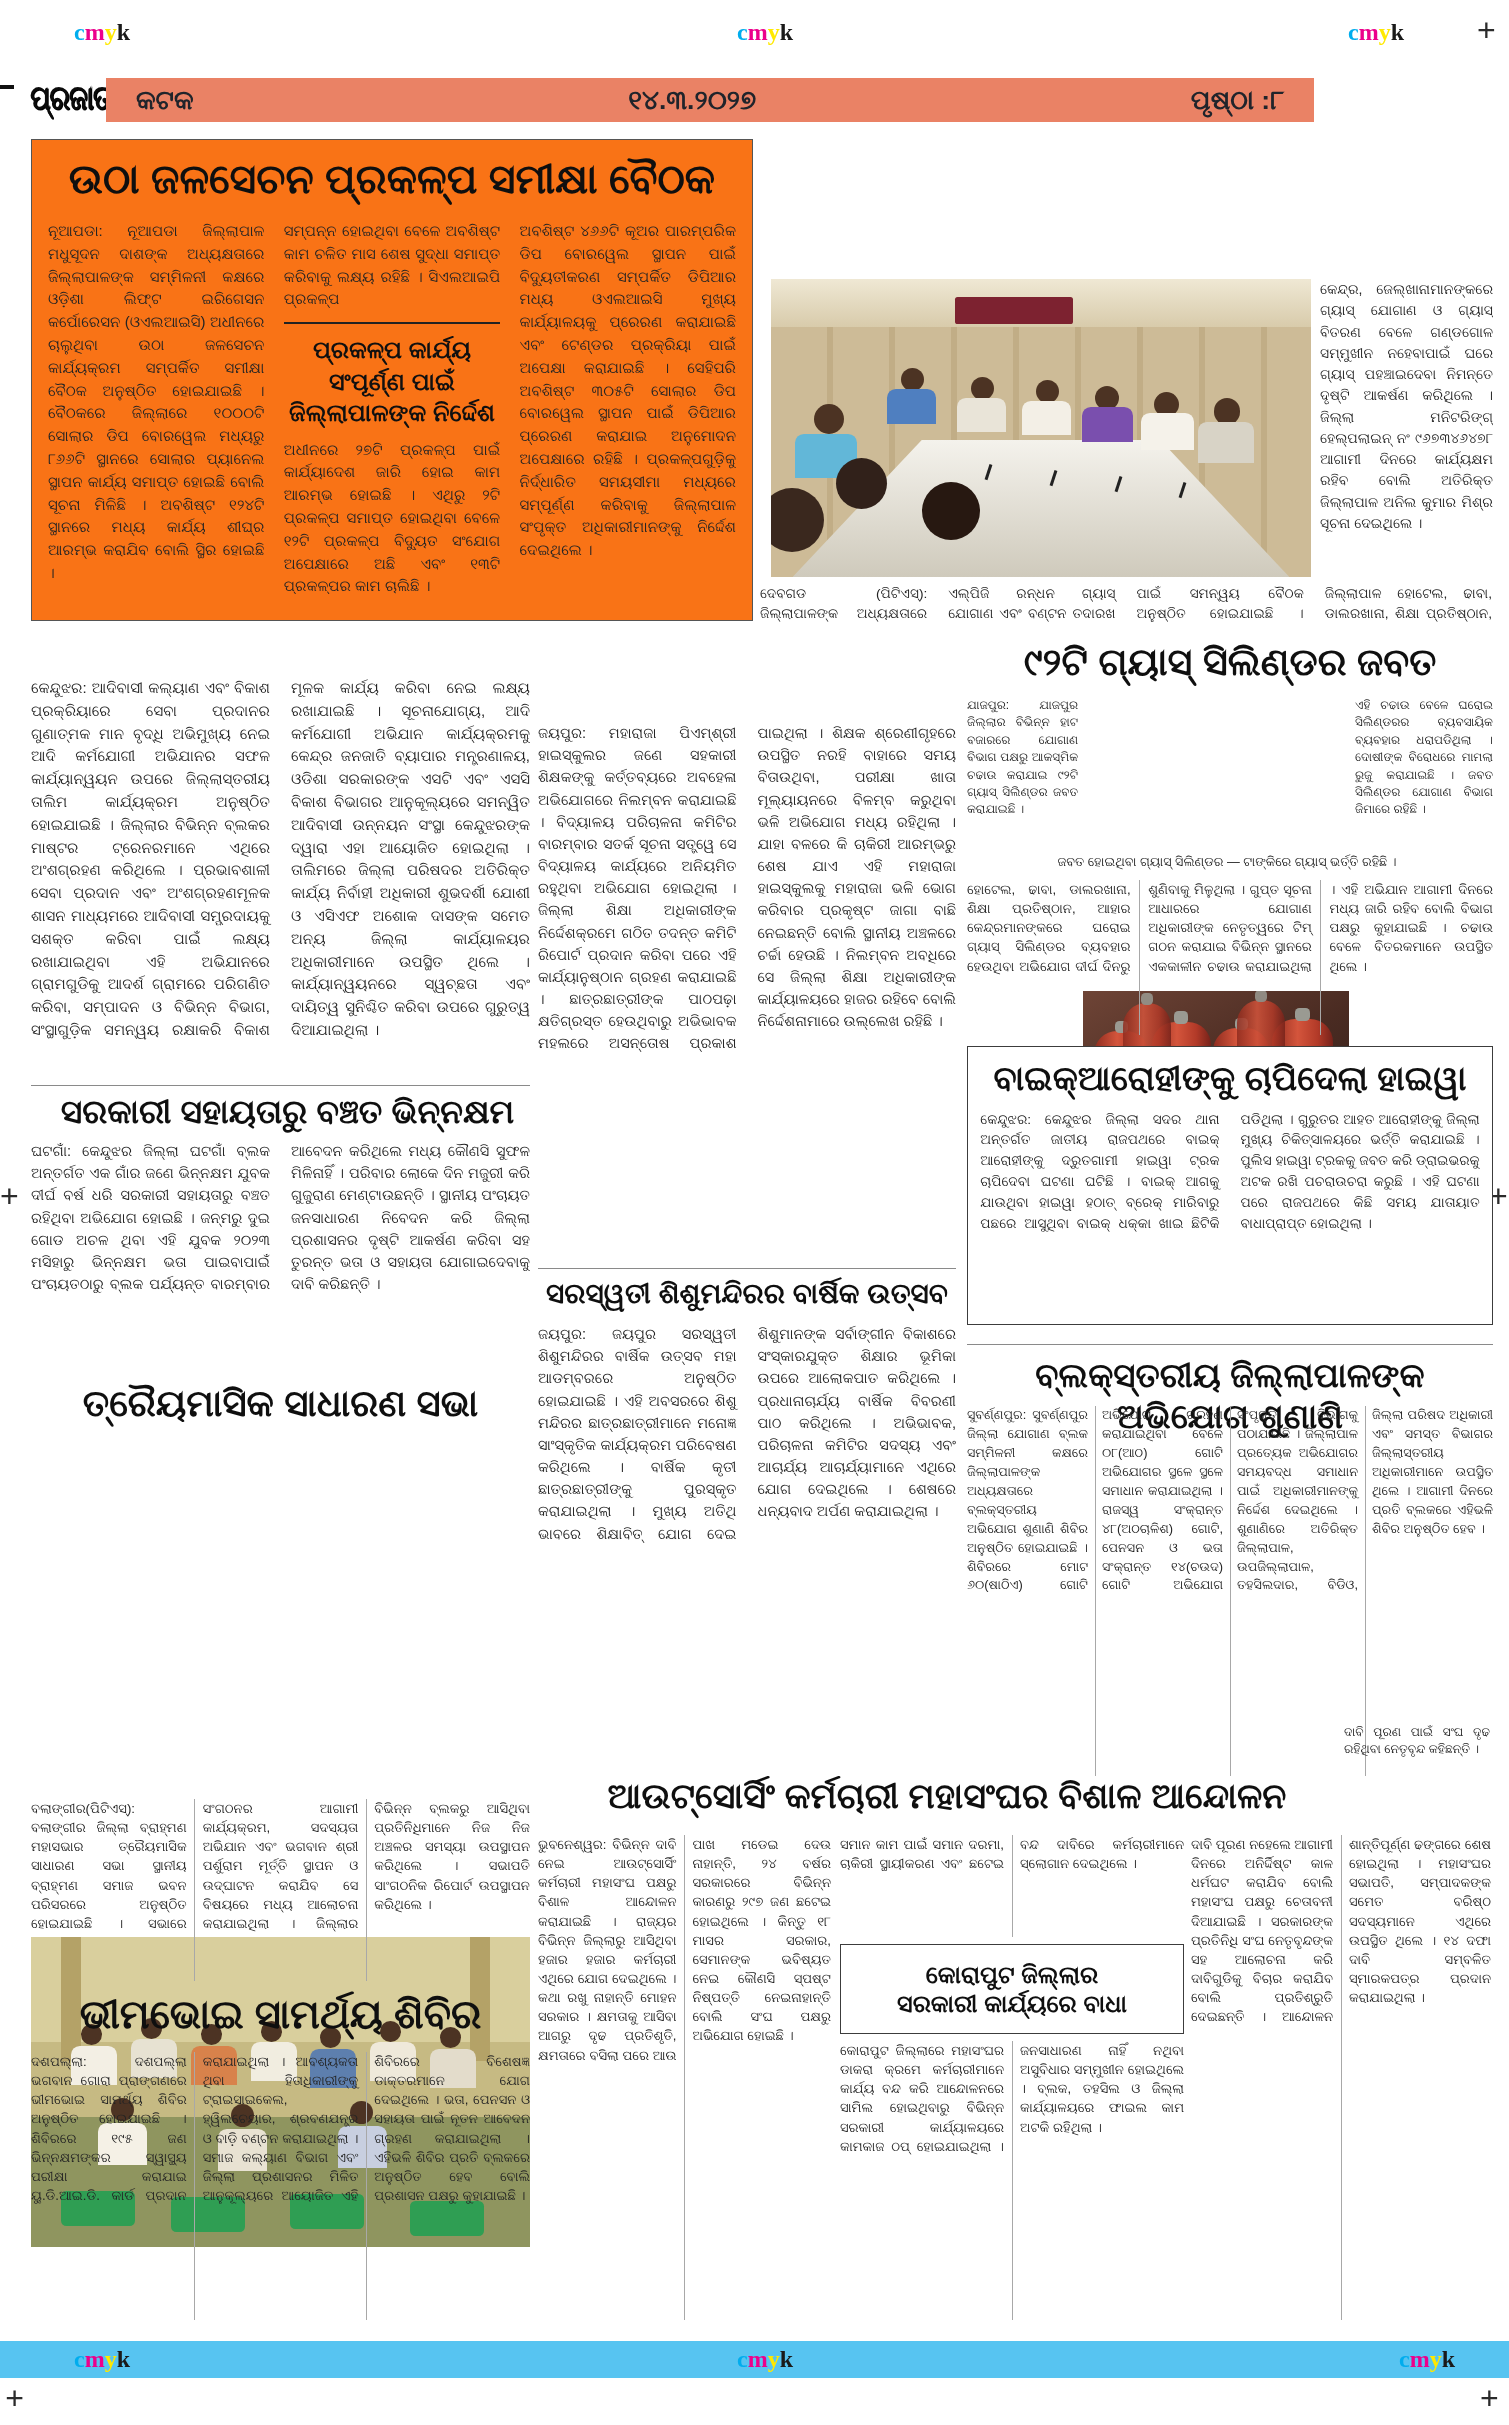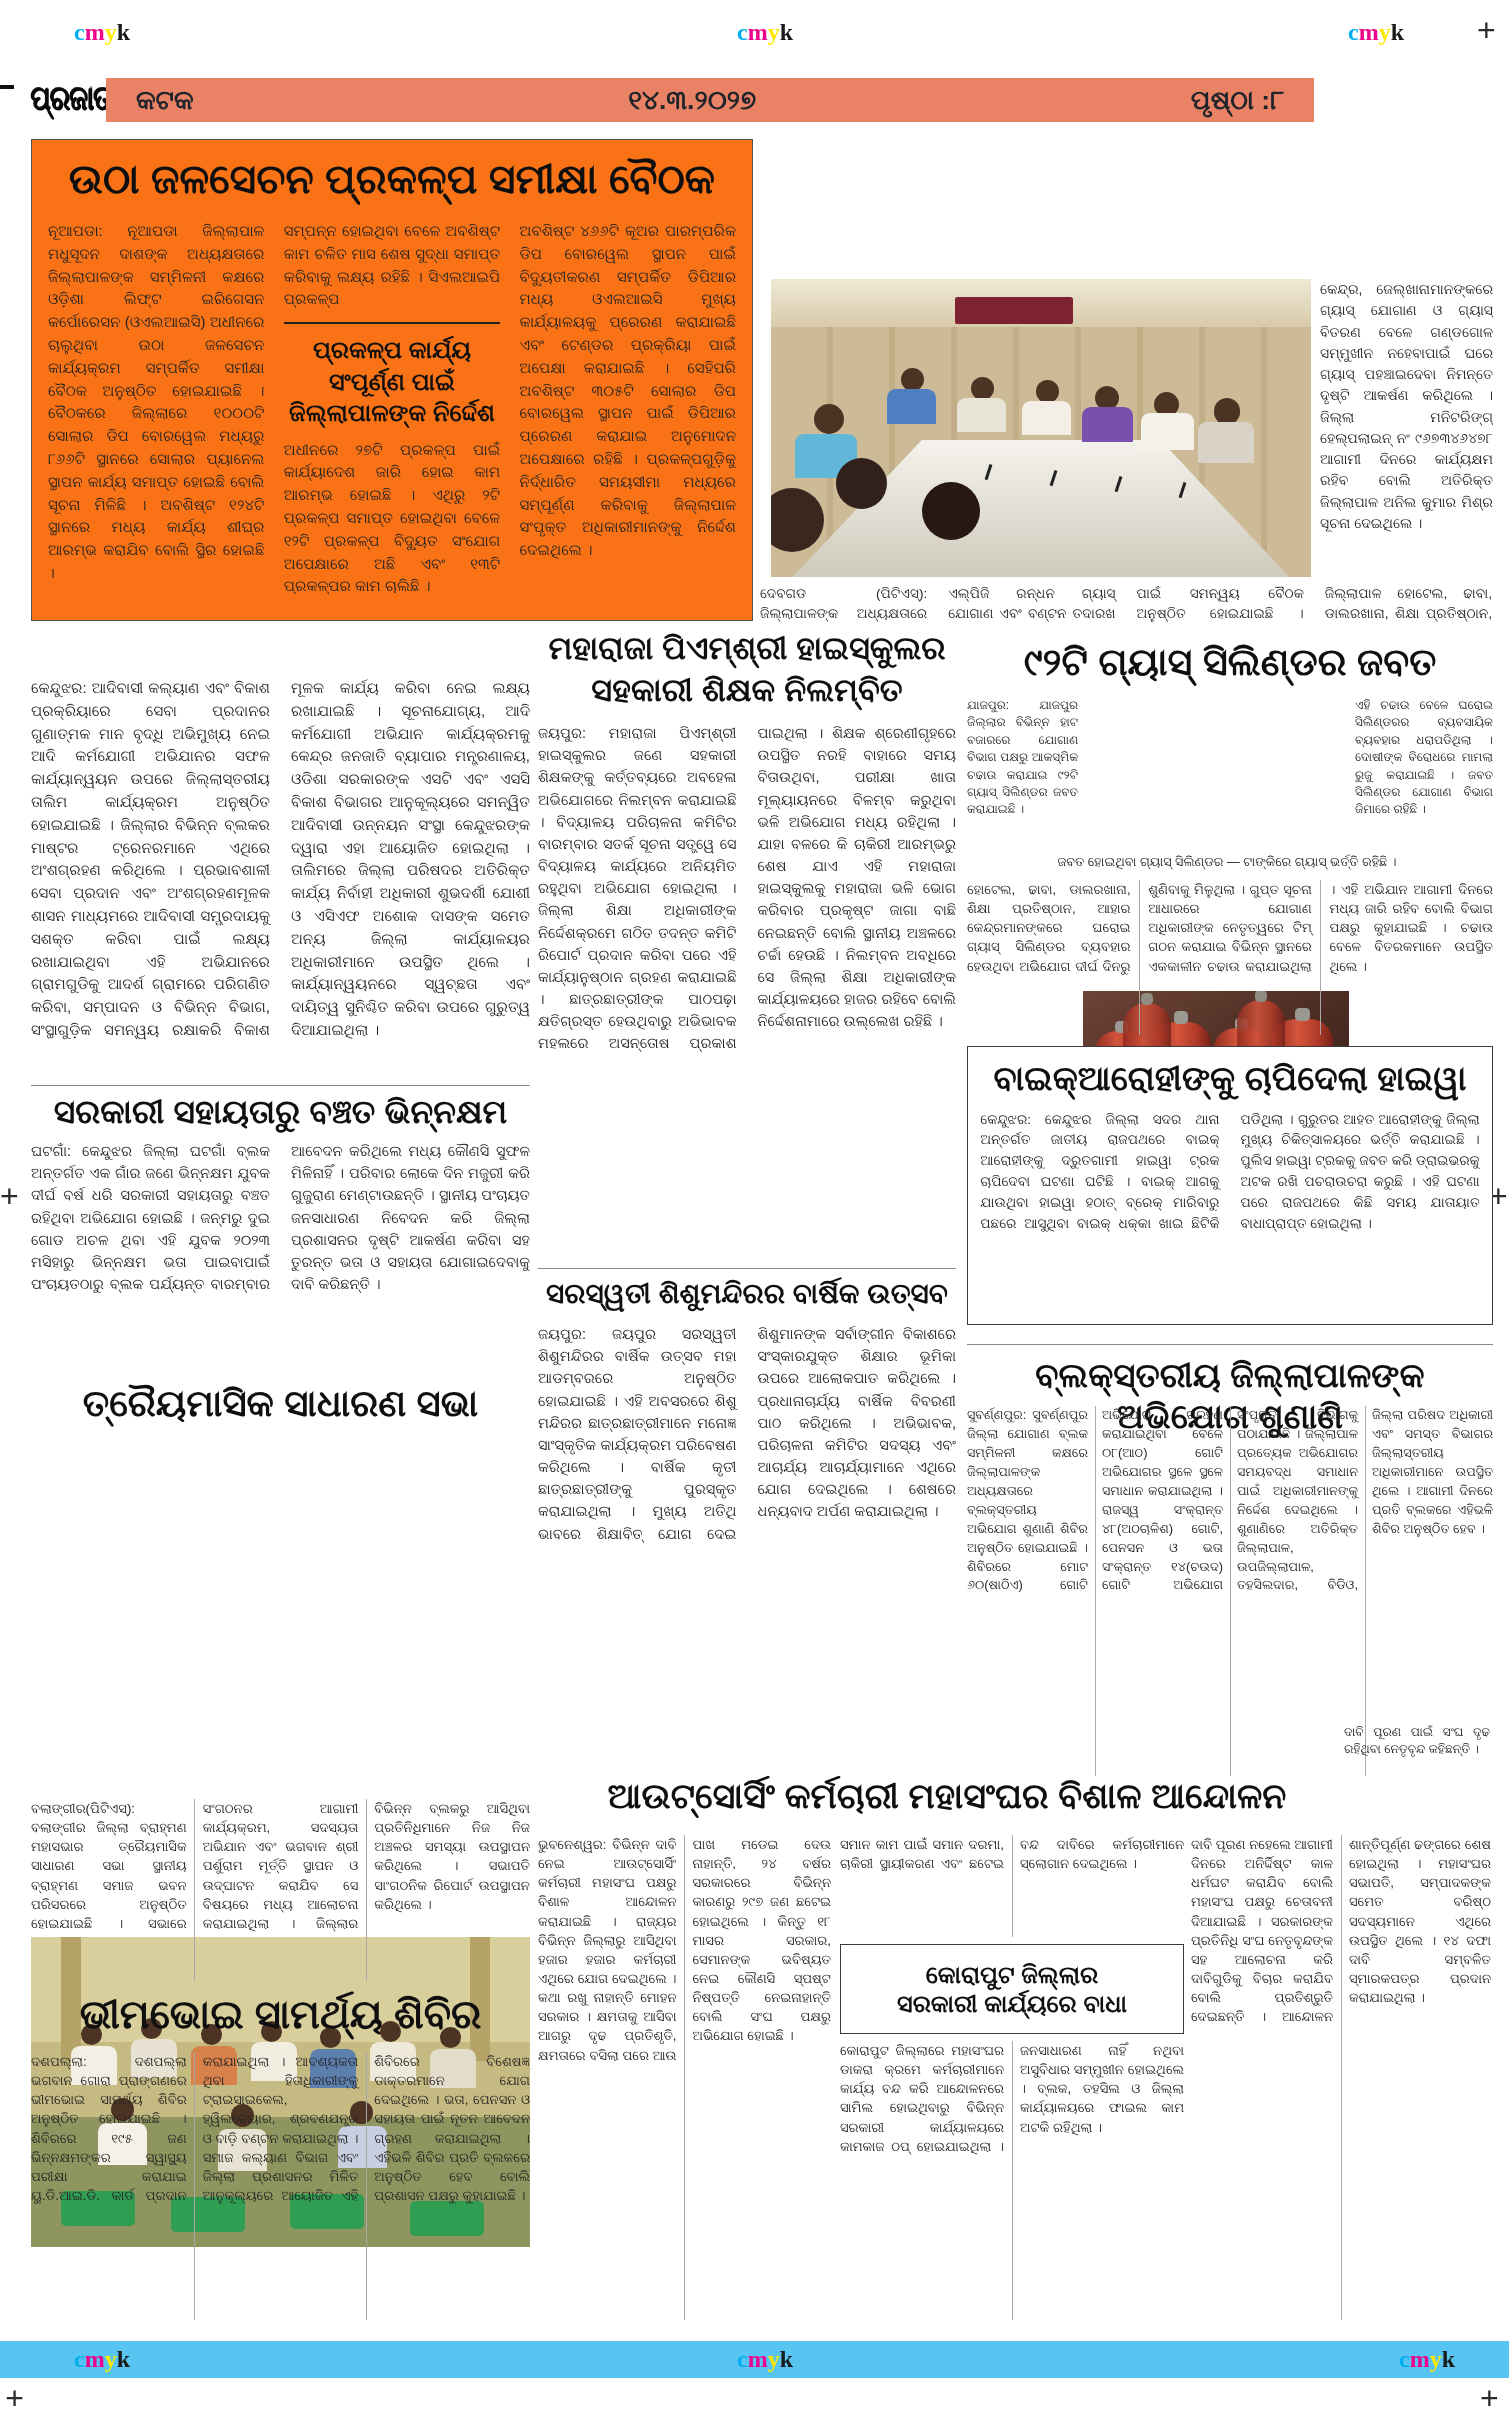--- a/index.html
+++ b/index.html
@@ -99,42 +99,38 @@
     <div class="mic" style="left:40%;top:62%"></div>
     <div class="mic" style="left:52%;top:64%"></div>
     <div class="mic" style="left:64%;top:66%"></div>
     <div class="mic" style="left:76%;top:68%"></div>
   </div>
   <div class="abs bt" style="left:1320px;top:279px;width:173px;height:298px;font-size:14px">କେନ୍ଦ୍ର, ଜେଲ୍‌ଖାନାମାନଙ୍କରେ ଗ୍ୟାସ୍ ଯୋଗାଣ ଓ ଗ୍ୟାସ୍ ବିତରଣ ବେଳେ ଗଣ୍ଡଗୋଳ ସମ୍ମୁଖୀନ ନହେବାପାଇଁ ଘରେ ଗ୍ୟାସ୍ ପହଞ୍ଚାଇଦେବା ନିମନ୍ତେ ଦୃଷ୍ଟି ଆକର୍ଷଣ କରିଥିଲେ । ଜିଲ୍ଲା ମନିଟରିଙ୍ଗ୍ ହେଲ୍ପଲାଇନ୍ ନଂ ୯୬୭୩୪୬୪୭୮ ଆଗାମୀ ଦିନରେ କାର୍ଯ୍ୟକ୍ଷମ ରହିବ ବୋଲି ଅତିରିକ୍ତ ଜିଲ୍ଲାପାଳ ଅନିଲ କୁମାର ମିଶ୍ର ସୂଚନା ଦେଇଥିଲେ ।</div>
   <div class="abs bt cols c4" style="left:760px;top:584px;width:732px;height:48px;font-size:13.7px;line-height:1.45">ଦେବଗଡ (ପିଟିଏସ୍): ଜିଲ୍ଲାପାଳଙ୍କ ଅଧ୍ୟକ୍ଷତାରେ ଏଲ୍‌ପିଜି ରନ୍ଧନ ଗ୍ୟାସ୍ ଯୋଗାଣ ଏବଂ ବଣ୍ଟନ ତଦାରଖ ପାଇଁ ସମନ୍ୱୟ ବୈଠକ ଅନୁଷ୍ଠିତ ହୋଇଯାଇଛି । ଜିଲ୍ଲାପାଳ ହୋଟେଲ, ଢାବା, ଡାଲରଖାନା, ଶିକ୍ଷା ପ୍ରତିଷ୍ଠାନ, ଆହାର କେନ୍ଦ୍ରରେ ଘରୋଇ ସିଲିଣ୍ଡର ବ୍ୟବହାର ରୋକିବାକୁ ନିର୍ଦ୍ଦେଶ ଦେଇଥିଲେ । ବୈଠକରେ ସମସ୍ତ ଗ୍ୟାସ୍ ଏଜେନ୍ସିର ପରିଚାଳକ ଓ ବିତରକମାନେ ଉପସ୍ଥିତ ଥିଲେ । ଜିଲ୍ଲାପାଳ ପ୍ରତ୍ୟେକ ପ୍ରସଙ୍ଗ ଉପରେ ପୁଙ୍ଖାନୁପୁଙ୍ଖ ଭାବରେ ଆଲୋଚନା କରିଥିଲେ ।</div>
 
   <div class="abs bt cols c2" style="left:31px;top:677px;width:499px;height:402px">କେନ୍ଦୁଝର: ଆଦିବାସୀ କଲ୍ୟାଣ ଏବଂ ବିକାଶ ପ୍ରକ୍ରିୟାରେ ସେବା ପ୍ରଦାନର ଗୁଣାତ୍ମକ ମାନ ବୃଦ୍ଧି ଅଭିମୁଖ୍ୟ ନେଇ ଆଦି କର୍ମଯୋଗୀ ଅଭିଯାନର ସଫଳ କାର୍ଯ୍ୟାନ୍ୱୟନ ଉପରେ ଜିଲ୍ଲାସ୍ତରୀୟ ତାଲିମ କାର୍ଯ୍ୟକ୍ରମ ଅନୁଷ୍ଠିତ ହୋଇଯାଇଛି । ଜିଲ୍ଲାର ବିଭିନ୍ନ ବ୍ଲକର ମାଷ୍ଟର ଟ୍ରେନରମାନେ ଏଥିରେ ଅଂଶଗ୍ରହଣ କରିଥିଲେ । ପ୍ରଭାବଶାଳୀ ସେବା ପ୍ରଦାନ ଏବଂ ଅଂଶଗ୍ରହଣମୂଳକ ଶାସନ ମାଧ୍ୟମରେ ଆଦିବାସୀ ସମ୍ପ୍ରଦାୟକୁ ସଶକ୍ତ କରିବା ପାଇଁ ଲକ୍ଷ୍ୟ ରଖାଯାଇଥିବା ଏହି ଅଭିଯାନରେ ଗ୍ରାମଗୁଡିକୁ ଆଦର୍ଶ ଗ୍ରାମରେ ପରିଗଣିତ କରିବା, ସମ୍ପାଦନ ଓ ବିଭିନ୍ନ ବିଭାଗ, ସଂସ୍ଥାଗୁଡ଼ିକ ସମନ୍ୱୟ ରକ୍ଷାକରି ବିକାଶ ମୂଳକ କାର୍ଯ୍ୟ କରିବା ନେଇ ଲକ୍ଷ୍ୟ ରଖାଯାଇଛି । ସୂଚନାଯୋଗ୍ୟ, ଆଦି କର୍ମଯୋଗୀ ଅଭିଯାନ କାର୍ଯ୍ୟକ୍ରମକୁ କେନ୍ଦ୍ର ଜନଜାତି ବ୍ୟାପାର ମନ୍ତ୍ରଣାଳୟ, ଓଡିଶା ସରକାରଙ୍କ ଏସଟି ଏବଂ ଏସସି ବିକାଶ ବିଭାଗର ଆନୁକୂଲ୍ୟରେ ସମନ୍ୱିତ ଆଦିବାସୀ ଉନ୍ନୟନ ସଂସ୍ଥା କେନ୍ଦୁଝରଙ୍କ ଦ୍ୱାରା ଏହା ଆୟୋଜିତ ହୋଇଥିଲା । ତାଲିମରେ ଜିଲ୍ଲା ପରିଷଦର ଅତିରିକ୍ତ କାର୍ଯ୍ୟ ନିର୍ବାହୀ ଅଧିକାରୀ ଶୁଭଦର୍ଶୀ ଯୋଶୀ ଓ ଏସିଏଫ ଅଶୋକ ଦାସଙ୍କ ସମେତ ଅନ୍ୟ ଜିଲ୍ଲା କାର୍ଯ୍ୟାଳୟର ଅଧିକାରୀମାନେ ଉପସ୍ଥିତ ଥିଲେ । କାର୍ଯ୍ୟାନ୍ୱୟନରେ ସ୍ୱଚ୍ଛତା ଏବଂ ଦାୟିତ୍ୱ ସୁନିଶ୍ଚିତ କରିବା ଉପରେ ଗୁରୁତ୍ୱ ଦିଆଯାଇଥିଲା ।</div>
 
-  <div class="abs hl" style="left:538px;top:628px;width:418px;font-size:32px;line-height:1.3">
-    <div>ମହାରାଜା ପିଏମ୍‌ଶ୍ରୀ ହାଇସ୍କୁଲର</div>
-    <div>ସହକାରୀ ଶିକ୍ଷକ ନିଲମ୍ବିତ</div>
-  </div>
   <div class="abs bt cols c2" style="left:538px;top:722px;width:418px;height:538px;font-size:14.6px">ଜୟପୁର: ମହାରାଜା ପିଏମ୍‌ଶ୍ରୀ ହାଇସ୍କୁଲର ଜଣେ ସହକାରୀ ଶିକ୍ଷକଙ୍କୁ କର୍ତ୍ତବ୍ୟରେ ଅବହେଳା ଅଭିଯୋଗରେ ନିଲମ୍ବନ କରାଯାଇଛି । ବିଦ୍ୟାଳୟ ପରିଚାଳନା କମିଟିର ବାରମ୍ବାର ସତର୍କ ସୂଚନା ସତ୍ତ୍ୱେ ସେ ବିଦ୍ୟାଳୟ କାର୍ଯ୍ୟରେ ଅନିୟମିତ ରହୁଥିବା ଅଭିଯୋଗ ହୋଇଥିଲା । ଜିଲ୍ଲା ଶିକ୍ଷା ଅଧିକାରୀଙ୍କ ନିର୍ଦ୍ଦେଶକ୍ରମେ ଗଠିତ ତଦନ୍ତ କମିଟି ରିପୋର୍ଟ ପ୍ରଦାନ କରିବା ପରେ ଏହି କାର୍ଯ୍ୟାନୁଷ୍ଠାନ ଗ୍ରହଣ କରାଯାଇଛି । ଛାତ୍ରଛାତ୍ରୀଙ୍କ ପାଠପଢ଼ା କ୍ଷତିଗ୍ରସ୍ତ ହେଉଥିବାରୁ ଅଭିଭାବକ ମହଲରେ ଅସନ୍ତୋଷ ପ୍ରକାଶ ପାଇଥିଲା । ଶିକ୍ଷକ ଶ୍ରେଣୀଗୃହରେ ଉପସ୍ଥିତ ନରହି ବାହାରେ ସମୟ ବିତାଉଥିବା, ପରୀକ୍ଷା ଖାତା ମୂଲ୍ୟାୟନରେ ବିଳମ୍ବ କରୁଥିବା ଭଳି ଅଭିଯୋଗ ମଧ୍ୟ ରହିଥିଲା । ଯାହା ବଳରେ କି ଚାକିରୀ ଆରମ୍ଭରୁ ଶେଷ ଯାଏ ଏହି ମହାରାଜା ହାଇସ୍କୁଲକୁ ମହାରାଜା ଭଳି ଭୋଗ କରିବାର ପ୍ରକୃଷ୍ଟ ଜାଗା ବାଛି ନେଇଛନ୍ତି ବୋଲି ସ୍ଥାନୀୟ ଅଞ୍ଚଳରେ ଚର୍ଚ୍ଚା ହେଉଛି । ନିଲମ୍ବନ ଅବଧିରେ ସେ ଜିଲ୍ଲା ଶିକ୍ଷା ଅଧିକାରୀଙ୍କ କାର୍ଯ୍ୟାଳୟରେ ହାଜର ରହିବେ ବୋଲି ନିର୍ଦ୍ଦେଶନାମାରେ ଉଲ୍ଲେଖ ରହିଛି ।</div>
 
   <div class="abs hl" style="left:967px;top:639px;width:526px;font-size:38px">୯୨ଟି ଗ୍ୟାସ୍ ସିଲିଣ୍ଡର ଜବତ</div>
   <div class="abs bt" style="left:967px;top:697px;width:111px;height:150px;font-size:12px;line-height:1.45">ଯାଜପୁର: ଯାଜପୁର ଜିଲ୍ଲାର ବିଭିନ୍ନ ହାଟ ବଜାରରେ ଯୋଗାଣ ବିଭାଗ ପକ୍ଷରୁ ଆକସ୍ମିକ ଚଢାଉ କରାଯାଇ ୯୨ଟି ଗ୍ୟାସ୍ ସିଲିଣ୍ଡର ଜବତ କରାଯାଇଛି ।</div>
   <div class="abs photo ph-cyl" style="left:1083px;top:693px;width:266px;height:155px">
     <div class="cyl" style="left:4%;top:26%;width:21%;height:72%"></div>
     <div class="cyl" style="left:26%;top:20%;width:22%;height:78%"></div>
     <div class="cyl" style="left:49%;top:24%;width:21%;height:74%"></div>
     <div class="cyl" style="left:71%;top:18%;width:23%;height:80%"></div>
     <div class="cyl" style="left:15%;top:8%;width:18%;height:40%;opacity:.85"></div>
     <div class="cyl" style="left:58%;top:6%;width:18%;height:40%;opacity:.85"></div>
   </div>
   <div class="abs bt" style="left:1355px;top:697px;width:138px;height:150px;font-size:12px;line-height:1.45">ଏହି ଚଢାଉ ବେଳେ ଘରୋଇ ସିଲିଣ୍ଡରର ବ୍ୟବସାୟିକ ବ୍ୟବହାର ଧରାପଡିଥିଲା । ଦୋଷୀଙ୍କ ବିରୋଧରେ ମାମଲା ରୁଜୁ କରାଯାଇଛି । ଜବତ ସିଲିଣ୍ଡର ଯୋଗାଣ ବିଭାଗ ଜିମାରେ ରହିଛି ।</div>
   <div class="abs cap" style="left:1011px;top:854px;width:432px;height:19.4px">ଜବତ ହୋଇଥିବା ଗ୍ୟାସ୍ ସିଲିଣ୍ଡର — ଟାଙ୍କିରେ ଗ୍ୟାସ୍ ଭର୍ତ୍ତି ରହିଛି ।</div>
   <div class="abs bt cols c3 ruled" style="left:967px;top:880px;width:526px;height:155px;font-size:13.2px;line-height:1.45;column-gap:17.6px">ହୋଟେଲ, ଢାବା, ଡାଲରଖାନା, ଶିକ୍ଷା ପ୍ରତିଷ୍ଠାନ, ଆହାର କେନ୍ଦ୍ରମାନଙ୍କରେ ଘରୋଇ ଗ୍ୟାସ୍ ସିଲିଣ୍ଡର ବ୍ୟବହାର ହେଉଥିବା ଅଭିଯୋଗ ଦୀର୍ଘ ଦିନରୁ ଶୁଣିବାକୁ ମିଳୁଥିଲା । ଗୁପ୍ତ ସୂଚନା ଆଧାରରେ ଯୋଗାଣ ଅଧିକାରୀଙ୍କ ନେତୃତ୍ୱରେ ଟିମ୍ ଗଠନ କରାଯାଇ ବିଭିନ୍ନ ସ୍ଥାନରେ ଏକକାଳୀନ ଚଢାଉ କରାଯାଇଥିଲା । ଏହି ଅଭିଯାନ ଆଗାମୀ ଦିନରେ ମଧ୍ୟ ଜାରି ରହିବ ବୋଲି ବିଭାଗ ପକ୍ଷରୁ କୁହାଯାଇଛି । ଚଢାଉ ବେଳେ ବିତରକମାନେ ଉପସ୍ଥିତ ଥିଲେ ।</div>
 
   <div class="abs rule" style="left:31px;top:1085px;width:499px"></div>
-  <div class="abs hl" style="left:31px;top:1092px;width:499px;font-size:33px">ସରକାରୀ ସହାୟତାରୁ ବଞ୍ଚତ ଭିନ୍ନକ୍ଷମ</div>
+  <div class="abs hl" style="left:38px;top:1092px;width:499px;font-size:33px">ସରକାରୀ ସହାୟତାରୁ ବଞ୍ଚତ ଭିନ୍ନକ୍ଷମ</div>
   <div class="abs bt cols c2" style="left:31px;top:1140px;width:499px;height:233px;font-size:14.6px">ଘଟଗାଁ: କେନ୍ଦୁଝର ଜିଲ୍ଲା ଘଟଗାଁ ବ୍ଲକ ଅନ୍ତର୍ଗତ ଏକ ଗାଁର ଜଣେ ଭିନ୍ନକ୍ଷମ ଯୁବକ ଦୀର୍ଘ ବର୍ଷ ଧରି ସରକାରୀ ସହାୟତାରୁ ବଞ୍ଚତ ରହିଥିବା ଅଭିଯୋଗ ହୋଇଛି । ଜନ୍ମରୁ ଦୁଇ ଗୋଡ ଅଚଳ ଥିବା ଏହି ଯୁବକ ୨୦୨୩ ମସିହାରୁ ଭିନ୍ନକ୍ଷମ ଭତା ପାଇବାପାଇଁ ପଂଚାୟତଠାରୁ ବ୍ଲକ ପର୍ଯ୍ୟନ୍ତ ବାରମ୍ବାର ଆବେଦନ କରିଥିଲେ ମଧ୍ୟ କୌଣସି ସୁଫଳ ମିଳିନାହିଁ । ପରିବାର ଲୋକେ ଦିନ ମଜୁରୀ କରି ଗୁଜୁରାଣ ମେଣ୍ଟାଉଛନ୍ତି । ସ୍ଥାନୀୟ ପଂଚାୟତ ଜନସାଧାରଣ ନିବେଦନ କରି ଜିଲ୍ଲା ପ୍ରଶାସନର ଦୃଷ୍ଟି ଆକର୍ଷଣ କରିବା ସହ ତୁରନ୍ତ ଭତା ଓ ସହାୟତା ଯୋଗାଇଦେବାକୁ ଦାବି କରିଛନ୍ତି ।</div>
 
   <div class="abs bx" style="left:967px;top:1046px;width:526px;height:279px;padding:10.6px 12.3px">
     <div class="hl" style="font-size:34px">ବାଇକ୍‌ଆରୋହୀଙ୍କୁ ଚାପିଦେଲା ହାଇୱା</div>
     <div class="bt cols c2" style="margin-top:10.6px;height:205px;font-size:13.7px">କେନ୍ଦୁଝର: କେନ୍ଦୁଝର ଜିଲ୍ଲା ସଦର ଥାନା ଅନ୍ତର୍ଗତ ଜାତୀୟ ରାଜପଥରେ ବାଇକ୍ ଆରୋହୀଙ୍କୁ ଦ୍ରୁତଗାମୀ ହାଇୱା ଟ୍ରକ ଚାପିଦେବା ଘଟଣା ଘଟିଛି । ବାଇକ୍ ଆଗକୁ ଯାଉଥିବା ହାଇୱା ହଠାତ୍ ବ୍ରେକ୍ ମାରିବାରୁ ପଛରେ ଆସୁଥିବା ବାଇକ୍ ଧକ୍କା ଖାଇ ଛିଟିକି ପଡିଥିଲା । ଗୁରୁତର ଆହତ ଆରୋହୀଙ୍କୁ ଜିଲ୍ଲା ମୁଖ୍ୟ ଚିକିତ୍ସାଳୟରେ ଭର୍ତ୍ତି କରାଯାଇଛି । ପୁଲିସ ହାଇୱା ଟ୍ରକକୁ ଜବତ କରି ଡ୍ରାଇଭରକୁ ଅଟକ ରଖି ପଚରାଉଚରା କରୁଛି । ଏହି ଘଟଣା ପରେ ରାଜପଥରେ କିଛି ସମୟ ଯାତାୟାତ ବାଧାପ୍ରାପ୍ତ ହୋଇଥିଲା ।</div>
   </div>
 
   <div class="abs rule" style="left:967px;top:1344px;width:526px"></div>
   <div class="abs hl" style="left:967px;top:1355px;width:526px;font-size:34px">ବ୍ଲକ୍‌ସ୍ତରୀୟ ଜିଲ୍ଲାପାଳଙ୍କ ଅଭିଯୋଗ ଶୁଣାଣି</div>
   <div class="abs bt cols c4 ruled" style="left:967px;top:1406px;width:526px;height:370px;font-size:12.8px;line-height:1.48;column-gap:14px">ସୁବର୍ଣ୍ଣପୁର: ସୁବର୍ଣ୍ଣପୁର ଜିଲ୍ଲା ଯୋଗାଣ ବ୍ଲକ ସମ୍ମିଳନୀ କକ୍ଷରେ ଜିଲ୍ଲାପାଳଙ୍କ ଅଧ୍ୟକ୍ଷତାରେ ବ୍ଲକ୍‌ସ୍ତରୀୟ ଅଭିଯୋଗ ଶୁଣାଣି ଶିବିର ଅନୁଷ୍ଠିତ ହୋଇଯାଇଛି । ଶିବିରରେ ମୋଟ ୬୦(ଷାଠିଏ) ଗୋଟି ଅଭିଯୋଗ ଗ୍ରହଣ କରାଯାଇଥିବା ବେଳେ ୦୮(ଆଠ) ଗୋଟି ଅଭିଯୋଗର ସ୍ଥଳେ ସ୍ଥଳେ ସମାଧାନ କରାଯାଇଥିଲା । ରାଜସ୍ୱ ସଂକ୍ରାନ୍ତ ୪୮(ଅଠଚାଳିଶ) ଗୋଟି, ପେନସନ ଓ ଭତା ସଂକ୍ରାନ୍ତ ୧୪(ଚଉଦ) ଗୋଟି ଅଭିଯୋଗ ସଂପୃକ୍ତ ବିଭାଗକୁ ପଠାଯାଇଛି । ଜିଲ୍ଲାପାଳ ପ୍ରତ୍ୟେକ ଅଭିଯୋଗର ସମୟବଦ୍ଧ ସମାଧାନ ପାଇଁ ଅଧିକାରୀମାନଙ୍କୁ ନିର୍ଦ୍ଦେଶ ଦେଇଥିଲେ । ଶୁଣାଣିରେ ଅତିରିକ୍ତ ଜିଲ୍ଲାପାଳ, ଉପଜିଲ୍ଲାପାଳ, ତହସିଲଦାର, ବିଡିଓ, ଜିଲ୍ଲା ପରିଷଦ ଅଧିକାରୀ ଏବଂ ସମସ୍ତ ବିଭାଗର ଜିଲ୍ଲାସ୍ତରୀୟ ଅଧିକାରୀମାନେ ଉପସ୍ଥିତ ଥିଲେ । ଆଗାମୀ ଦିନରେ ପ୍ରତି ବ୍ଲକରେ ଏହିଭଳି ଶିବିର ଅନୁଷ୍ଠିତ ହେବ ।</div>

